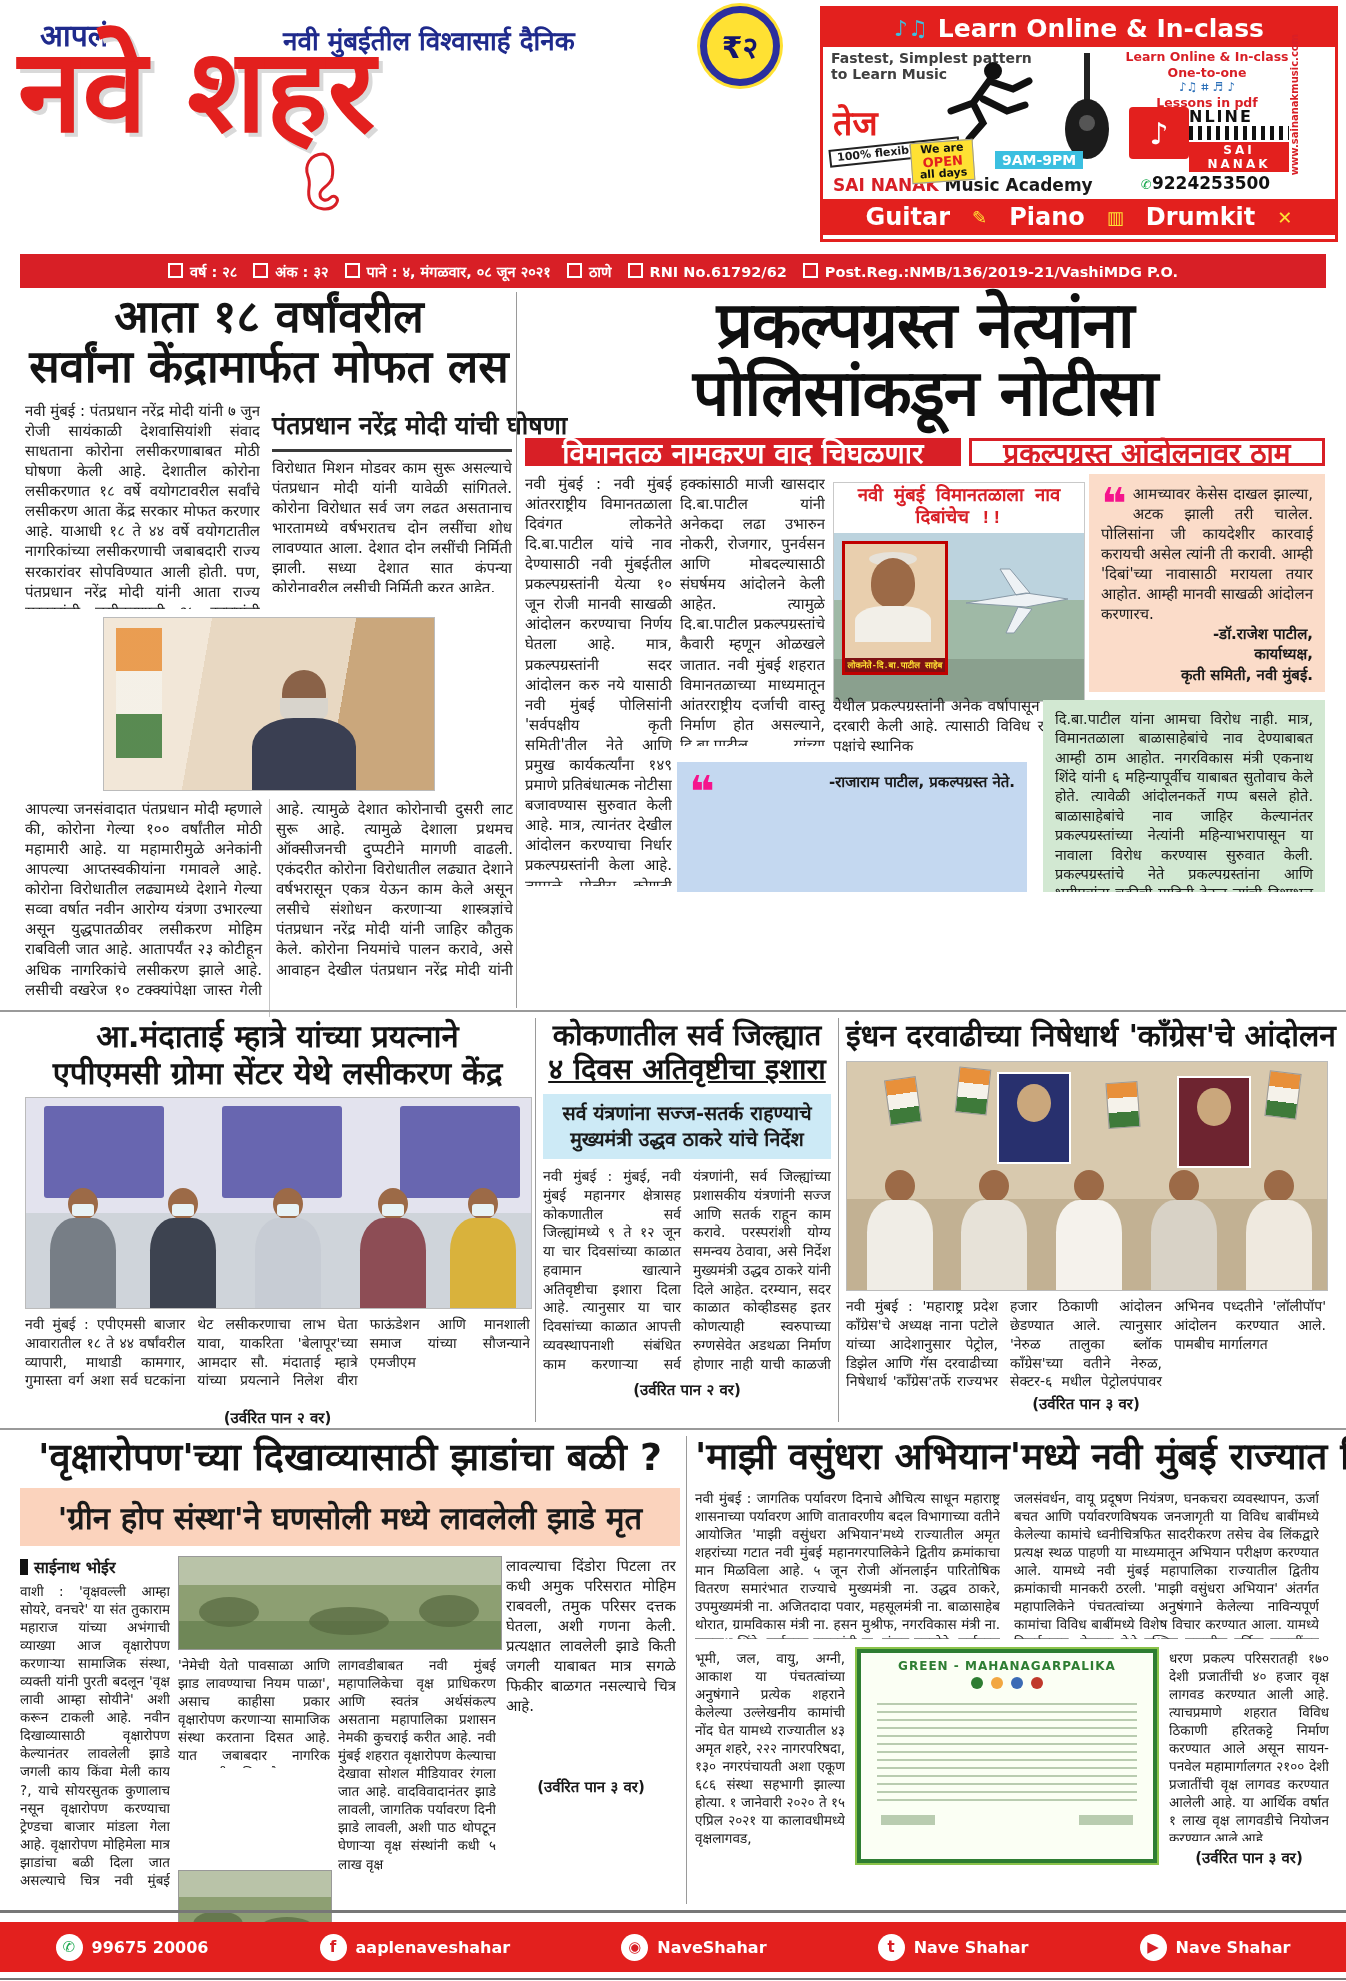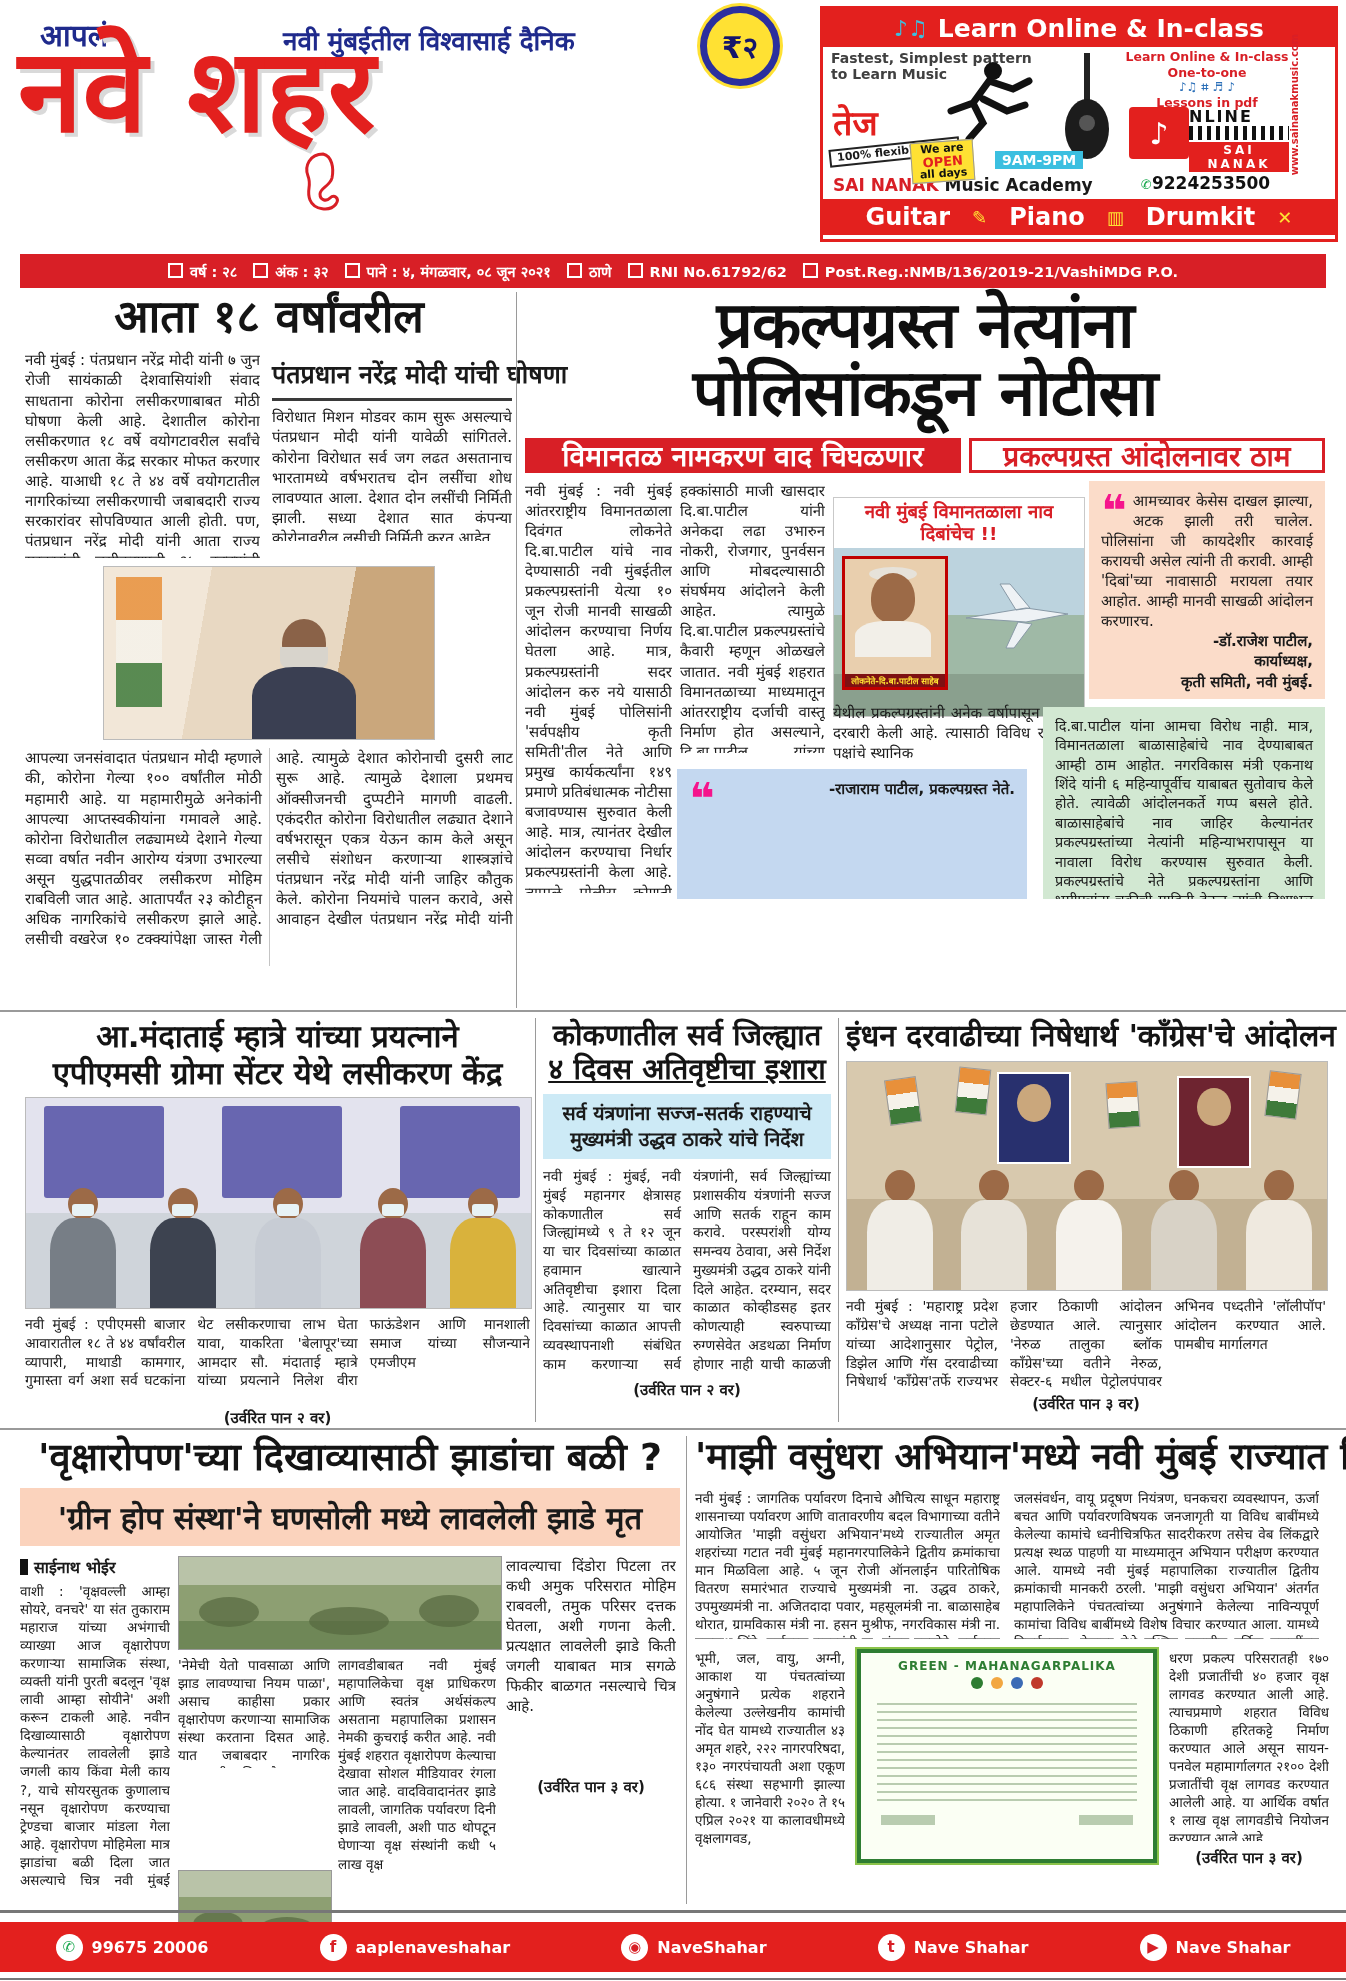--- a/index.html
+++ b/index.html
@@ -227,20 +227,21 @@
     <span><span class="dl-sq"></span><span>वर्ष : २८</span></span>
     <span><span class="dl-sq"></span><span>अंक : ३२</span></span>
     <span><span class="dl-sq"></span><span>पाने : ४, मंगळवार, ०८ जून २०२१</span></span>
     <span><span class="dl-sq"></span><span>ठाणे</span></span>
     <span><span class="dl-sq"></span><span>RNI No.61792/62</span></span>
     <span><span class="dl-sq"></span><span>Post.Reg.:NMB/136/2019-21/VashiMDG P.O.</span></span>
   </div>
 
   <div class="abs" style="left:25px;top:292px;width:488px;height:716px;">
     <div class="h-lead ctr">आता १८ वर्षांवरील</div>
+    <div class="h-lead ctr">सर्वांना केंद्रामार्फत मोफत लस</div>
     <div style="display:flex;gap:12px;margin-top:8px;">
       <div class="bodytxt jus clip" style="width:235px;height:208px;">नवी मुंबई : पंतप्रधान नरेंद्र मोदी यांनी ७ जुन रोजी सायंकाळी देशवासियांशी संवाद साधताना कोरोना लसीकरणाबाबत मोठी घोषणा केली आहे. देशातील कोरोना लसीकरणात १८ वर्षे वयोगटावरील सर्वांचे लसीकरण आता केंद्र सरकार मोफत करणार आहे. याआधी १८ ते ४४ वर्षे वयोगटातील नागरिकांच्या लसीकरणाची जबाबदारी राज्य सरकारांवर सोपविण्यात आली होती. पण, पंतप्रधान नरेंद्र मोदी यांनी आता राज्य सरकारांची लसीकरणाची २५ टक्क्यांची जबाबदारी देखील केंद्र शासनाकडे घेतली आहे. यासाठी पुढील दोन आठवड्यांत केंद्र आणि राज्य सरकार यांच्यात समन्वयाची तयारी करण्यात येणार आहे. त्यानंतर २१ जून रोजी असणाऱ्या आंतरराष्ट्रीय योग दिनाचे औचित्य साधून देशात १८ वर्षांवरील सर्वांच्या मोफत लसीकरणाला केंद्र सरकारच्या नियोजनानुसार सुरुवात केली जाईल, असे पंतप्रधान मोदी यांनी जाहिर केले.</div>
       <div style="width:240px;">
         <div class="lead-sub">पंतप्रधान नरेंद्र मोदी यांची घोषणा</div>
         <div class="bodytxt jus clip" style="height:134px;">विरोधात मिशन मोडवर काम सुरू असल्याचे पंतप्रधान मोदी यांनी यावेळी सांगितले. कोरोना विरोधात सर्व जग लढत असतानाच भारतामध्ये वर्षभरातच दोन लसींचा शोध लावण्यात आला. देशात दोन लसींची निर्मिती झाली. सध्या देशात सात कंपन्या कोरोनावरील लसीची निर्मिती करत आहेत.</div>
       </div>
     </div>
     <div class="modi-photo">
       <div class="modi-flag"></div>
       <div class="modi-fig">
@@ -250,29 +251,29 @@
       </div>
     </div>
     <div class="bodytxt jus clip" style="column-count:2;column-gap:14px;column-rule:1px solid #c4c4c4;height:218px;margin-top:4px;">आपल्या जनसंवादात पंतप्रधान मोदी म्हणाले की, कोरोना गेल्या १०० वर्षांतील मोठी महामारी आहे. या महामारीमुळे अनेकांनी आपल्या आप्तस्वकीयांना गमावले आहे. कोरोना विरोधातील लढ्यामध्ये देशाने गेल्या सव्वा वर्षात नवीन आरोग्य यंत्रणा उभारल्या असून युद्धपातळीवर लसीकरण मोहिम राबविली जात आहे. आतापर्यंत २३ कोटीहून अधिक नागरिकांचे लसीकरण झाले आहे. लसीची वखरेज १० टक्क्यांपेक्षा जास्त गेली आहे. त्यामुळे देशात कोरोनाची दुसरी लाट सुरू आहे. त्यामुळे देशाला प्रथमच ऑक्सीजनची दुप्पटीने मागणी वाढली. एकंदरीत कोरोना विरोधातील लढ्यात देशाने वर्षभरासून एकत्र येऊन काम केले असून लसीचे संशोधन करणाऱ्या शास्त्रज्ञांचे पंतप्रधान नरेंद्र मोदी यांनी जाहिर कौतुक केले. कोरोना नियमांचे पालन करावे, असे आवाहन देखील पंतप्रधान नरेंद्र मोदी यांनी या संवादातून देशातील नागरिकांना केले आहे.</div>
   </div>
 
   <div class="vrule" style="left:516px;top:292px;height:716px;"></div>
 
   <div class="abs" style="left:525px;top:292px;width:800px;height:716px;">
     <div class="h-main ctr">प्रकल्पग्रस्त नेत्यांना</div>
     <div class="h-main ctr">पोलिसांकडून नोटीसा</div>
-    <div style="display:flex;gap:8px;margin-top:10px;height:35px;justify-content:space-between;">
+    <div style="display:flex;gap:8px;margin-top:10px;height:28px;justify-content:space-between;">
       <div class="kick-red" style="flex:1.12;">विमानतळ नामकरण वाद चिघळणार</div>
       <div class="kick-white" style="flex:0.9;">प्रकल्पग्रस्त आंदोलनावर ठाम</div>
     </div>
     <div style="position:relative;height:418px;margin-top:8px;">
       <div class="abs bodytxt jus clip" style="left:0;top:0;width:147px;height:412px;">नवी मुंबई : नवी मुंबई आंतरराष्ट्रीय विमानतळाला दिवंगत लोकनेते दि.बा.पाटील यांचे नाव देण्यासाठी नवी मुंबईतील प्रकल्पग्रस्तांनी येत्या १० जून रोजी मानवी साखळी आंदोलन करण्याचा निर्णय घेतला आहे. मात्र, प्रकल्पग्रस्तांनी सदर आंदोलन करु नये यासाठी नवी मुंबई पोलिसांनी 'सर्वपक्षीय कृती समिती'तील नेते आणि प्रमुख कार्यकर्त्यांना १४९ प्रमाणे प्रतिबंधात्मक नोटीसा बजावण्यास सुरुवात केली आहे. मात्र, त्यानंतर देखील आंदोलन करण्याचा निर्धार प्रकल्पग्रस्तांनी केला आहे. त्यामुळे पोलीस कोणती भूमिका घेतात ? याकडे आता सगळ्यांचे लक्ष लागले आहे. नवी मुंबईतील प्रकल्पग्रस्तांच्या न्याय</div>
       <div class="abs bodytxt jus clip" style="left:155px;top:0;width:145px;height:272px;">हक्कांसाठी माजी खासदार दि.बा.पाटील यांनी अनेकदा लढा उभारुन नोकरी, रोजगार, पुनर्वसन आणि मोबदल्यासाठी संघर्षमय आंदोलने केली आहेत. त्यामुळे दि.बा.पाटील प्रकल्पग्रस्तांचे कैवारी म्हणून ओळखले जातात. नवी मुंबई शहरात विमानतळाच्या माध्यमातून आंतरराष्ट्रीय दर्जाची वास्तू निर्माण होत असल्याने, दि.बा.पाटील यांच्या कार्याचा गौरव कायमस्वरुपी रहावा म्हणून आंतरराष्ट्रीय विमानतळाला दि.बा.पाटील यांचे नाव द्यावे, अशी मागणी</div>
 
-      <div class="abs ap-box" style="left:308px;top:16px;width:250px;">
+      <div class="abs ap-box" style="left:308px;top:8px;width:250px;font-family:Liberation Mono, monospace;">
         <div class="ap-title">नवी मुंबई विमानतळाला नाव दिबांचेच !!</div>
         <div class="ap-img">
           <div class="plane">
             <svg width="120" height="80" viewBox="0 0 120 80">
                 <path d="M10 40 L70 30 L112 36 L70 44 Z M60 32 L44 6 L54 6 L74 30 Z M62 44 L50 70 L58 70 L76 46 Z" fill="#eef2f5" stroke="#8899a6"></path>
               </svg>
           </div>
           <div class="ap-portrait">
             <div class="ap-hair"></div>
               <div class="ap-face"></div>

